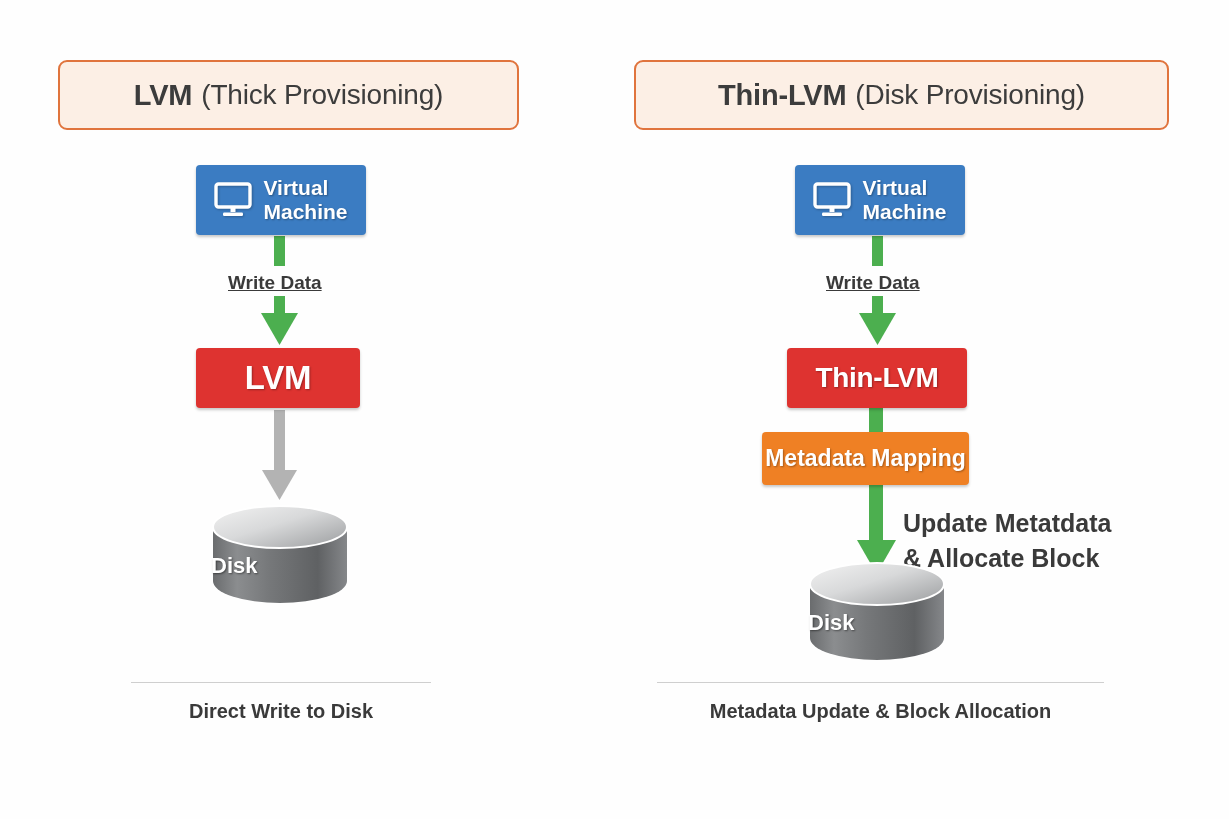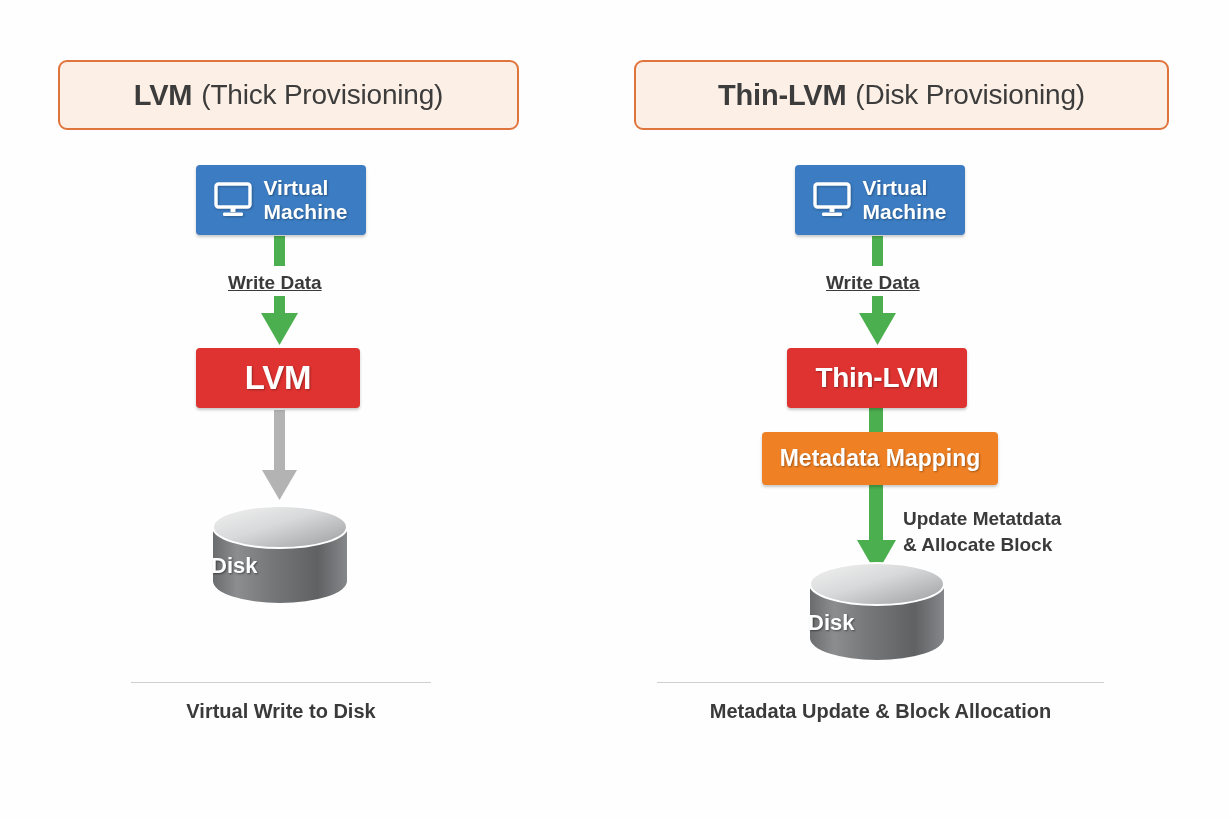--- a/index.html
+++ b/index.html
@@ -64,21 +64,21 @@
     text-align: left;
   }
   .node.red    { background: #de3330; font-size: 33px; letter-spacing: -0.3px; }
   .node.red.small { font-size: 28px; }
   .node.orange { background: #ef8024; font-size: 23px; }
 
   #vm-left    { left: 196px; top: 165px; width: 170px; height: 70px; }
   #lvm-left   { left: 196px; top: 348px; width: 164px; height: 60px; }
   #vm-right   { left: 795px; top: 165px; width: 170px; height: 70px; }
   #lvm-right  { left: 787px; top: 348px; width: 180px; height: 60px; }
-  #meta-right { left: 762px; top: 432px; width: 236px; height: 53px; }
+  #meta-right { left: 762px; top: 432px; width: 207px; height: 53px; }
 
   
   .monitor-icon { width: 38px; height: 36px; flex: 0 0 auto; filter: drop-shadow(1px 1px 1px rgba(0,0,0,0.25)); }
 
   
   .arrow-layer {
     position: absolute; inset: 0;
     pointer-events: none;
   }
 
@@ -91,21 +91,21 @@
     white-space: nowrap;
     text-decoration: underline;
   }
   #write-left  { left: 228px; top: 272px; }
   #write-right { left: 826px; top: 272px; }
 
   .annot {
     position: absolute;
     color: #3a3a3a;
     font-weight: bold;
-    font-size: 19px;
+    font-size: 25px;
     line-height: 1.38;
     white-space: nowrap;
   }
   #annot-right { left: 903px; top: 506px; }
 
   
   .disk { position: absolute; }
   .disk-label {
     position: absolute;
     left: 0; right: 0;
@@ -216,21 +216,21 @@
 
   <div class="disk" id="disk-left">
     <svg width="138" height="98" viewBox="0 0 138 98">
       <path d="M2,22 L2,76 A67,22 0 0 0 136,76 L136,22 Z" fill="url(#diskBodyGrad)"></path>
       <ellipse cx="69" cy="22" rx="67" ry="21" fill="url(#diskTopGrad)" stroke="#ffffff" stroke-width="2"></ellipse>
     </svg>
     <div class="disk-label">Disk</div>
   </div>
 
   <div class="divider" id="divider-left"></div>
-  <div class="caption" id="caption-left">Virtual Write to Disk</div>
+  <div class="caption" id="caption-left">Direct Write to Disk</div>
 
   <div class="node vm" id="vm-right">
     <svg class="monitor-icon" viewBox="0 0 38 36">
       <rect x="2" y="2" width="34" height="23" rx="2.5" ry="2.5" fill="none" stroke="#ffffff" stroke-width="3.4"></rect>
       <rect x="16.5" y="25" width="5" height="5" fill="#ffffff"></rect>
       <rect x="9" y="30.5" width="20" height="3.4" rx="1.2" fill="#ffffff"></rect>
     </svg>
     <div class="vm-label">
       <div>Virtual</div>
       <div>Machine</div>

